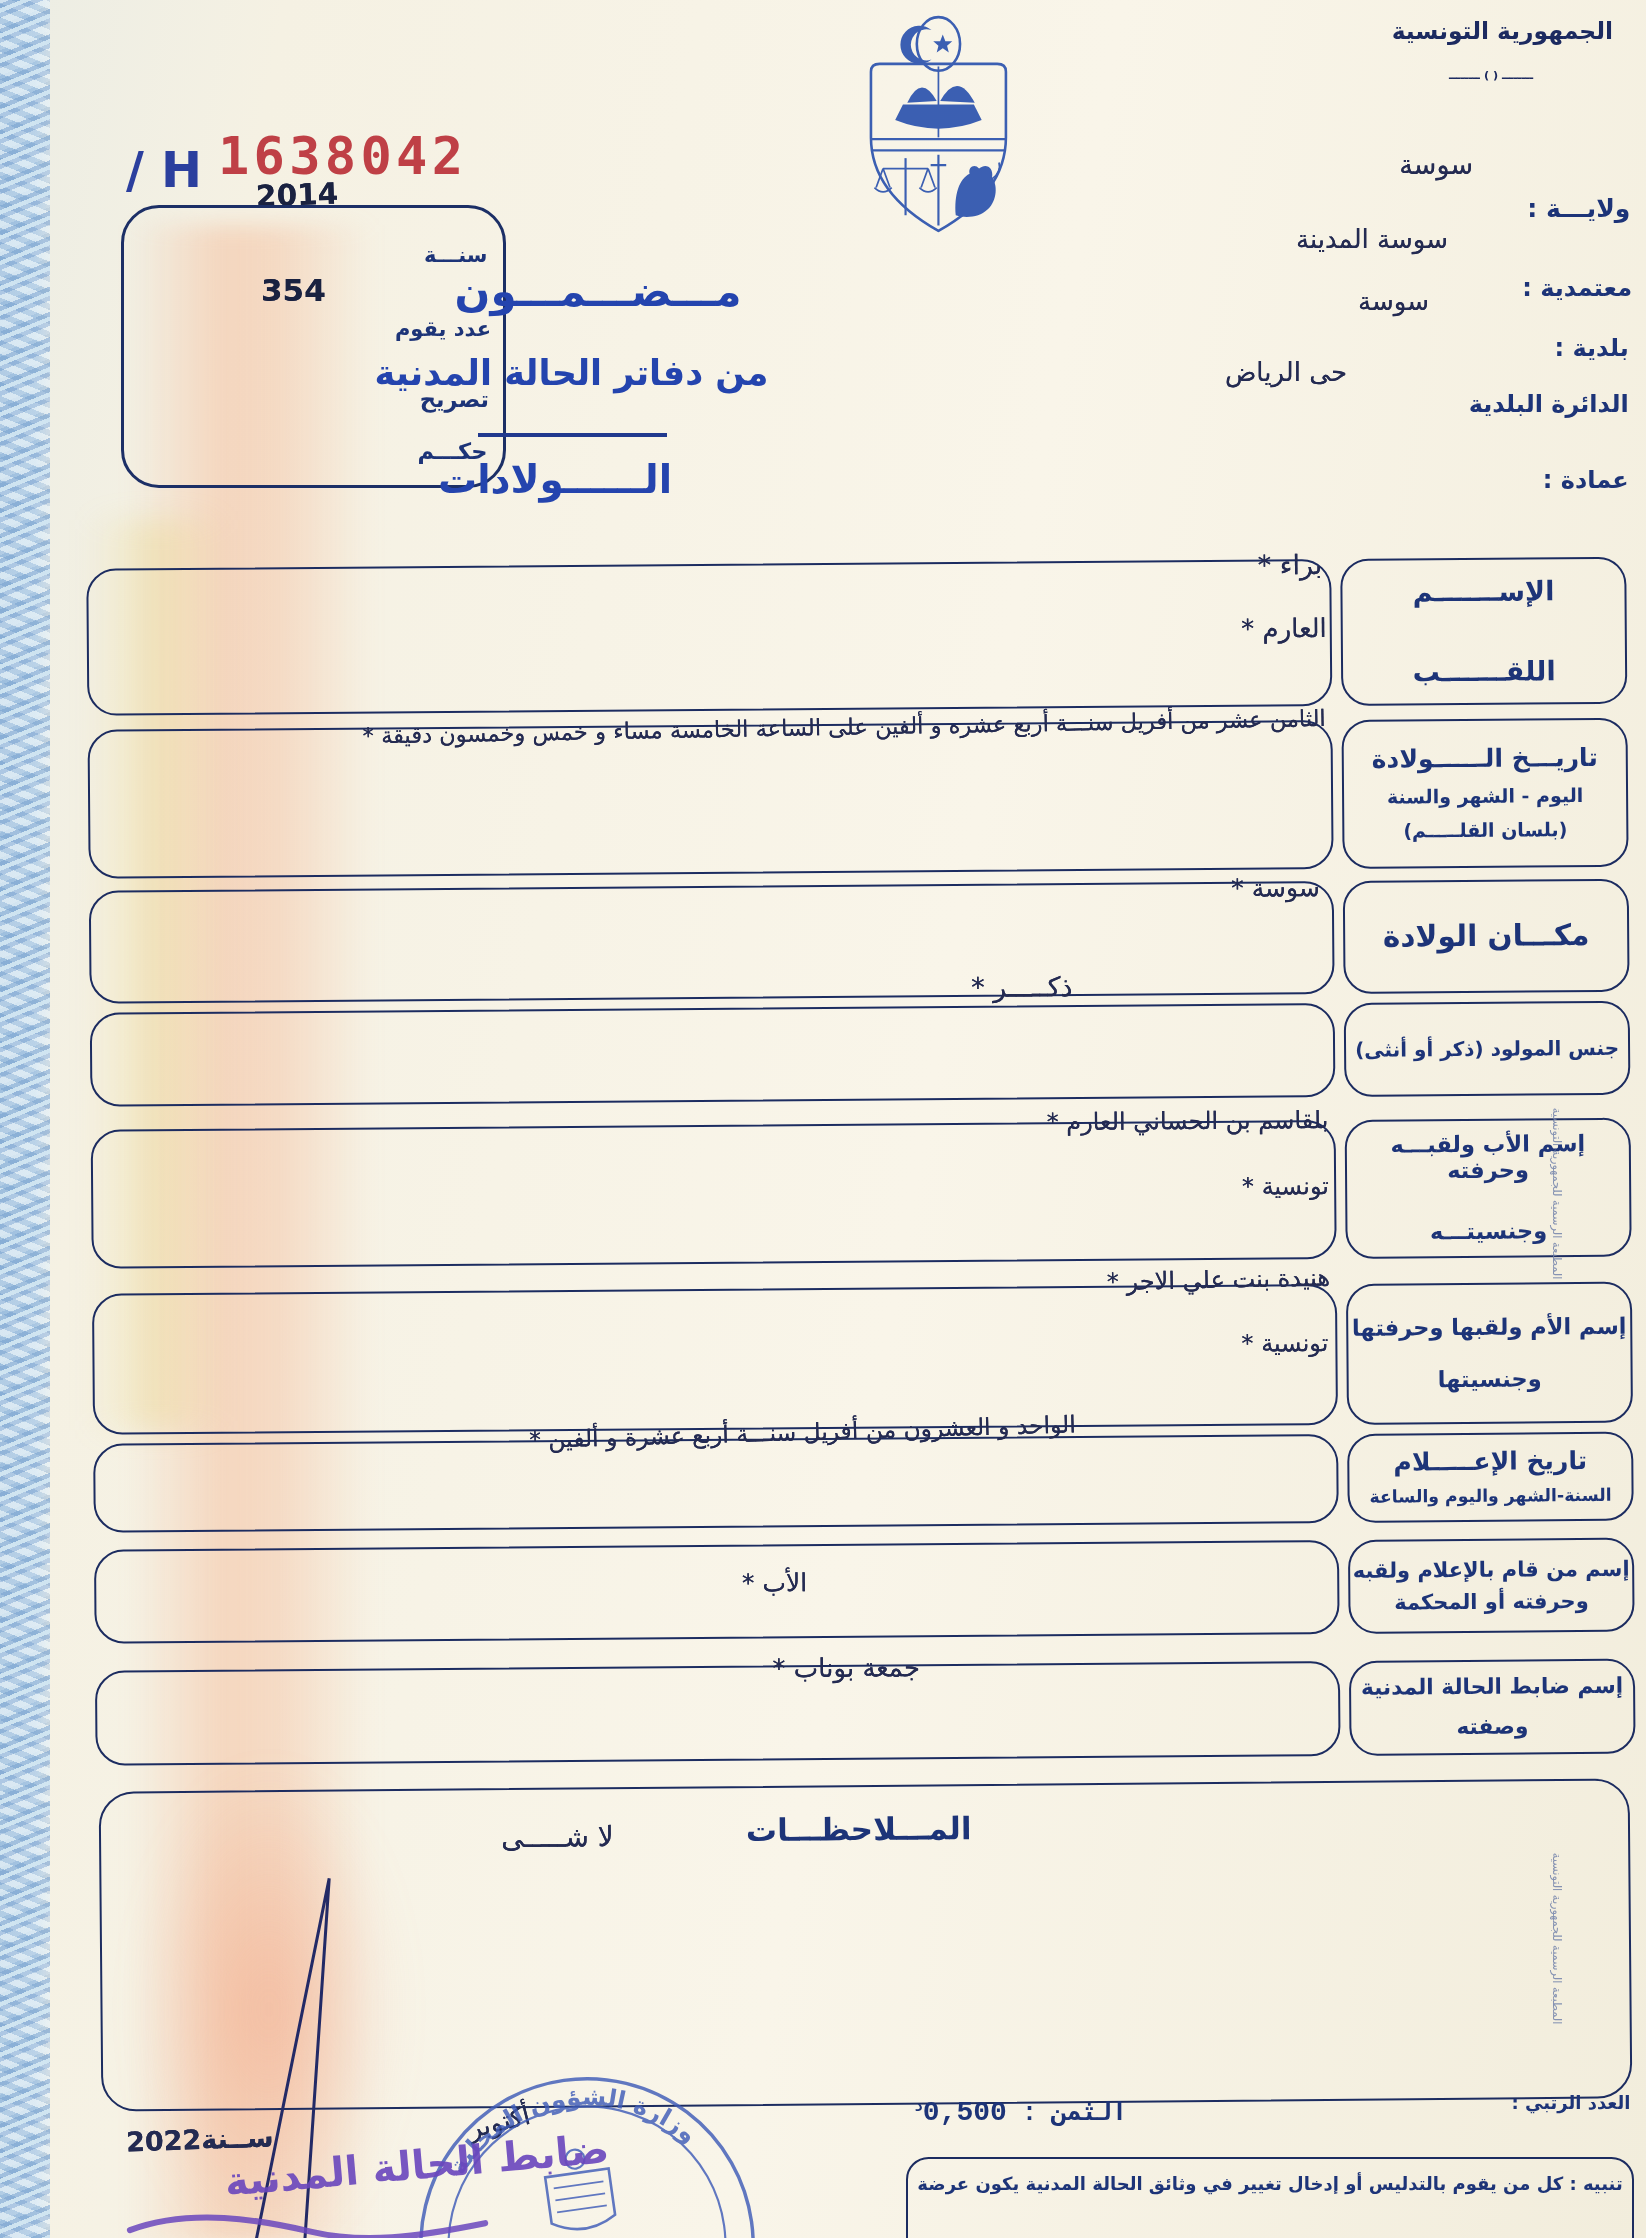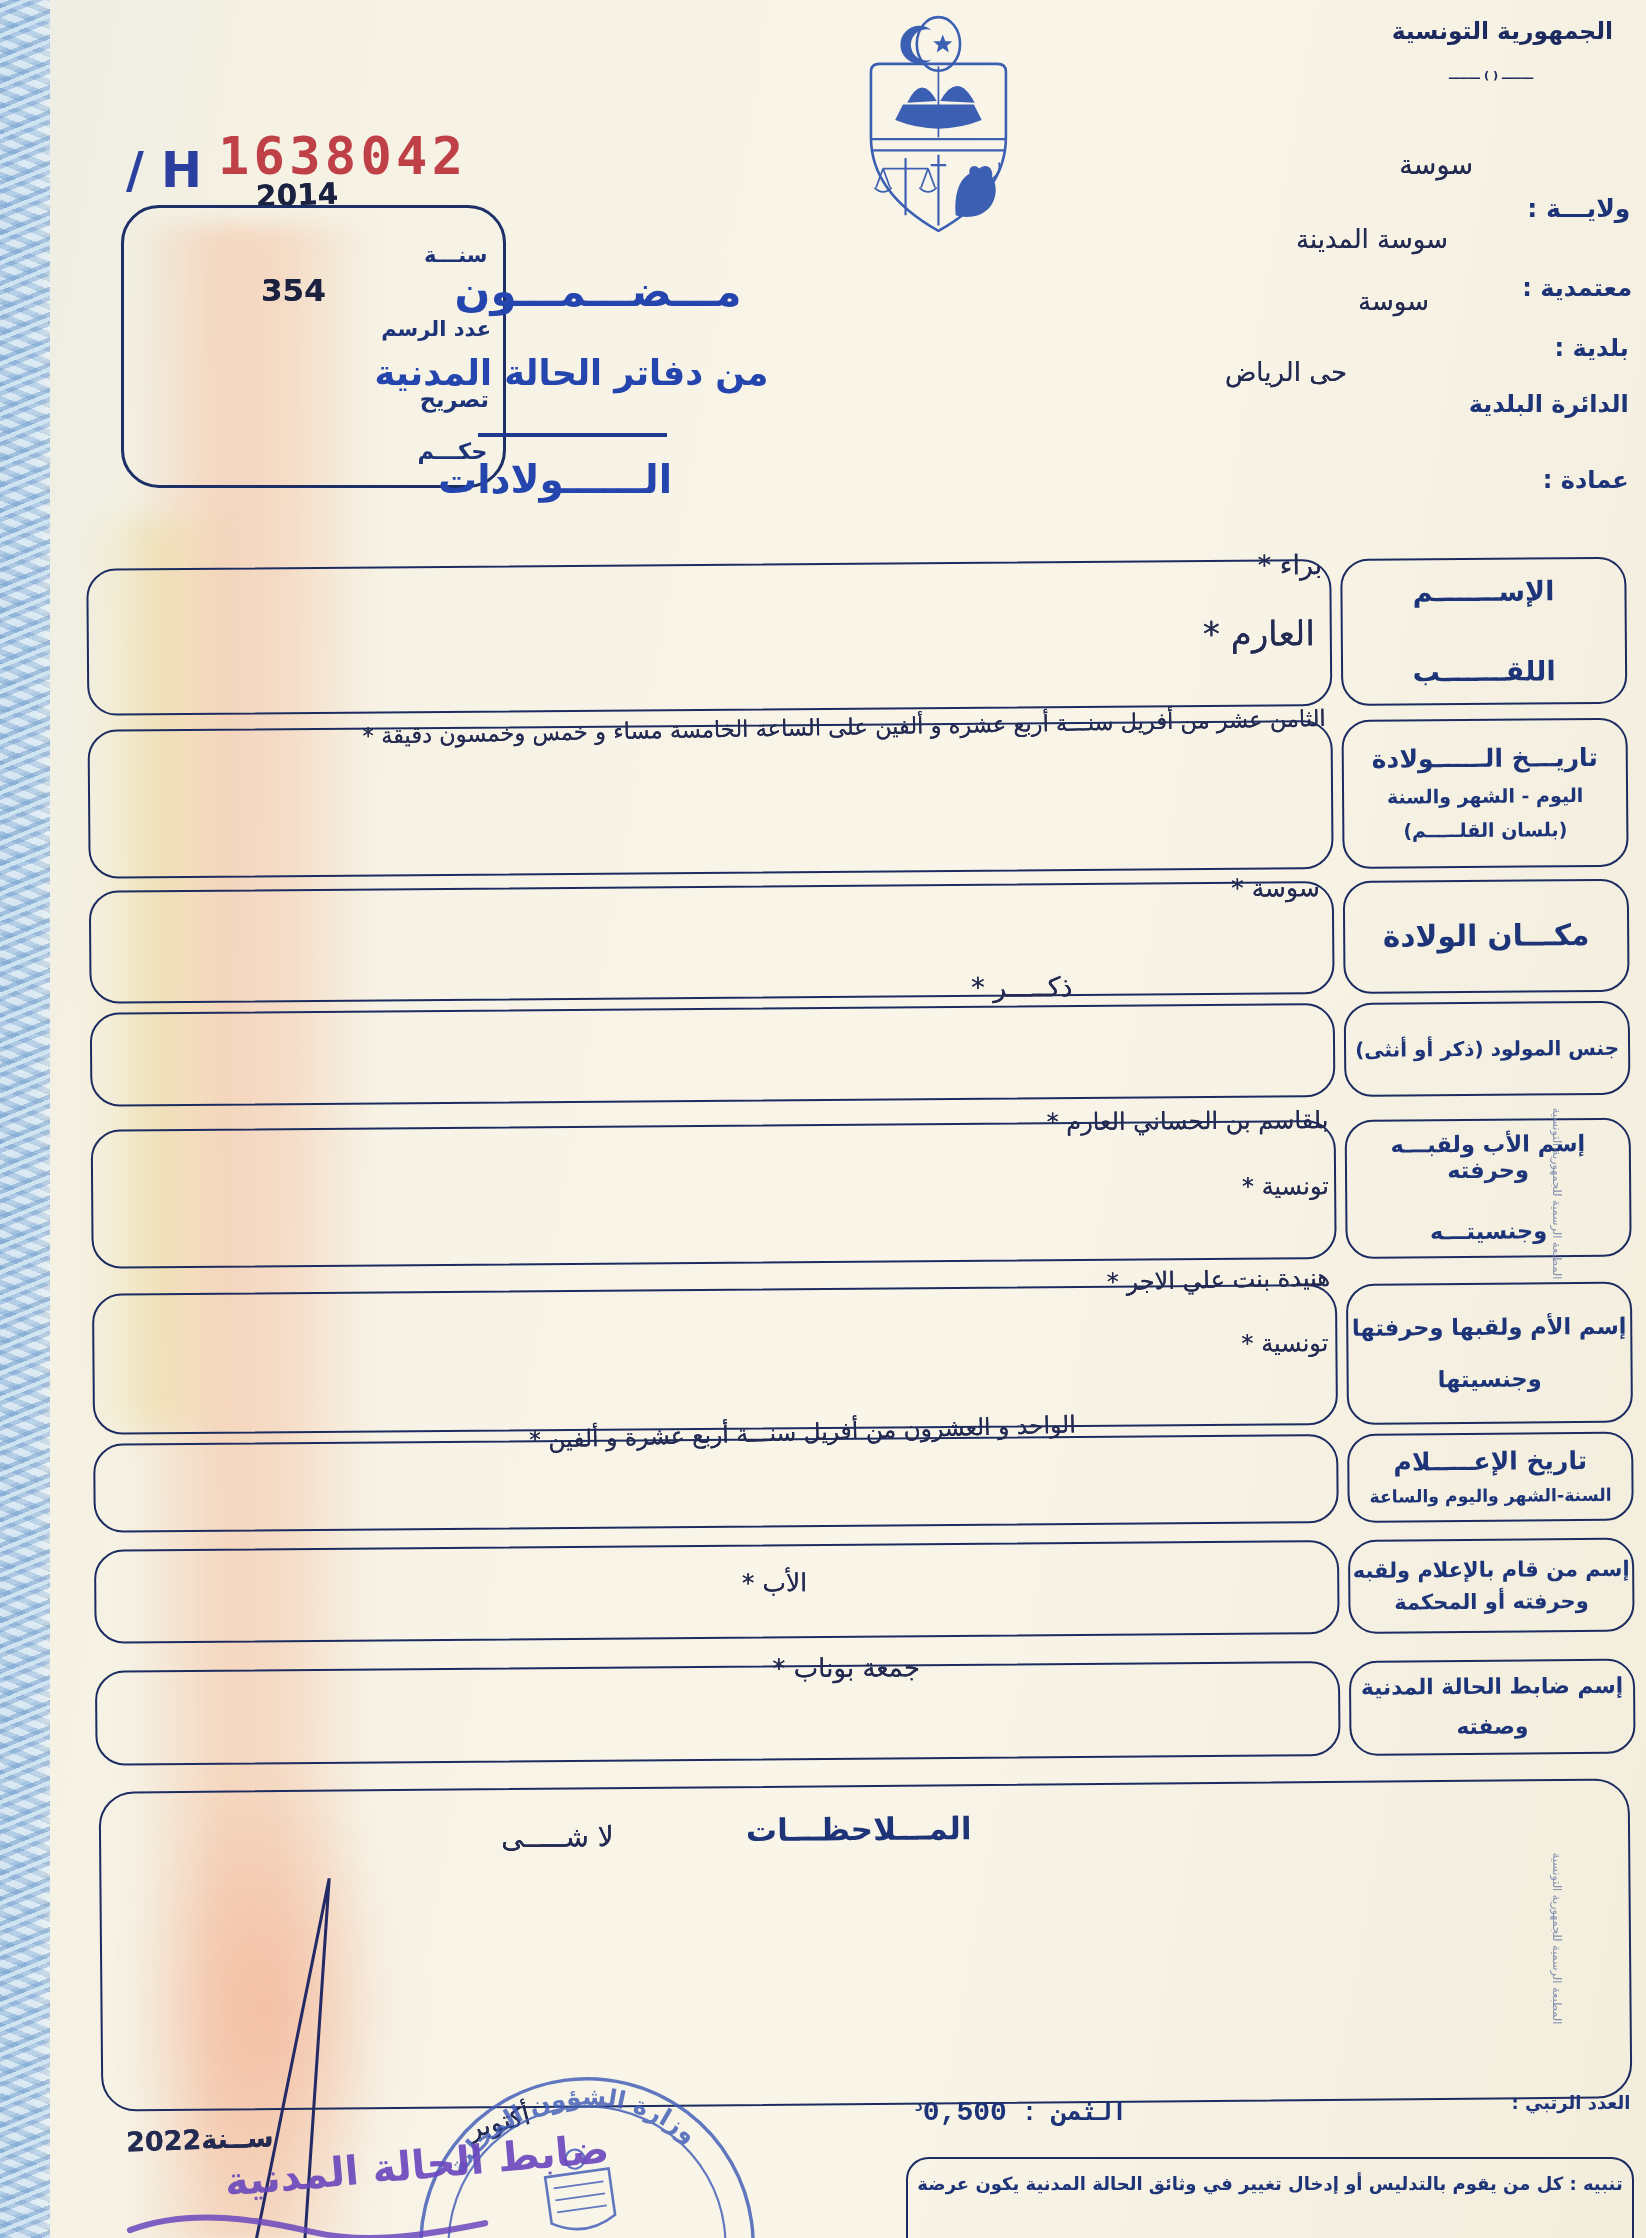--- a/index.html
+++ b/index.html
@@ -64,21 +64,21 @@
   .form-area{position:absolute;left:0;top:0;right:0;height:2239px;transform:rotate(-0.45deg);transform-origin:823px 1170px;}
   .crow{position:absolute;left:0;right:0;}
   .cbox{position:absolute;left:91px;width:1241px;top:0;bottom:0;border:2.6px solid #1c2c60;border-radius:29.5px;}
   .lbox{position:absolute;left:1345px;width:282px;top:0;bottom:0;border:2.6px solid #1c2c60;border-radius:28px;
         display:flex;flex-direction:column;justify-content:center;align-items:center;color:#1d3478;font-weight:bold;}
   .lbox div{text-align:center;line-height:1.15;}
   .val{position:absolute;white-space:nowrap;}
 
   .r1{top:563px;height:147px;}  .r1 .lbox{font-size:27px;gap:49px;}
   .r1 .v0{top:-12px;right:7px;font-size:27px;}
-  .r1 .v1{top:52px;right:15px;font-size:34px;}
+  .r1 .v1{top:52px;right:3px;font-size:26px;}
 
   .r2{top:724px;height:149px;}  .r2 .lbox{font-size:19px;gap:12px;}
   .r2 .lbox div:first-child{font-size:25px;}
   .r2 .v0{top:-12px;right:5.2px;font-size:22.5px;transform:rotate(-0.6deg);}
 
   .r3{top:885px;height:113px;} .r3 .lbox{font-size:29.5px;}
   .r3 .v0{top:-10.4px;right:12px;font-size:25px;}
 
   .r4{top:1007px;height:94px;} .r4 .lbox{font-size:20px;}
   .r4 .v0{top:-36px;right:260px;font-size:27px;}
@@ -131,21 +131,21 @@
   <div class="abs band-yellow"></div>
   <div class="abs band-pink2"></div>
 
   <div class="abs serial-prefix">H /</div>
   <div class="abs serial-num">1638042</div>
   <div class="abs serial-year hw">2014</div>
 
   <div class="abs registry-box">
     <div class="abs rb-year printed">سنـــة</div>
     <div class="abs rb-yearval hw">354</div>
-    <div class="abs rb-act printed">عدد الرسم</div>
+    <div class="abs rb-act printed">عدد يقوم</div>
     <div class="abs rb-decl printed">تصريح</div>
     <div class="abs rb-judg printed">حكـــم</div>
   </div>
 
   <svg class="abs" style="left:845px;top:8.7px;" width="186" height="236" viewBox="0 0 215 272">
     <g stroke="#2c53ae" fill="none" stroke-width="3" opacity="0.92">
       <ellipse cx="108" cy="40" rx="25" ry="31"></ellipse>
       <path d="M 100,24 A 18,18 0 1 0 100,58 A 22,22 0 1 1 100,24 Z" fill="#2c53ae" stroke="none"></path>
       <polygon points="113,29 116,37 124,37 118,42 120,50 113,45 106,50 108,42 102,37 110,37" fill="#2c53ae" stroke="none"></polygon>
       <path d="M 30,72 Q 30,63 40,63 L 176,63 Q 186,63 186,72 L 186,148 Q 186,212 108,256 Q 30,212 30,148 Z"></path>

